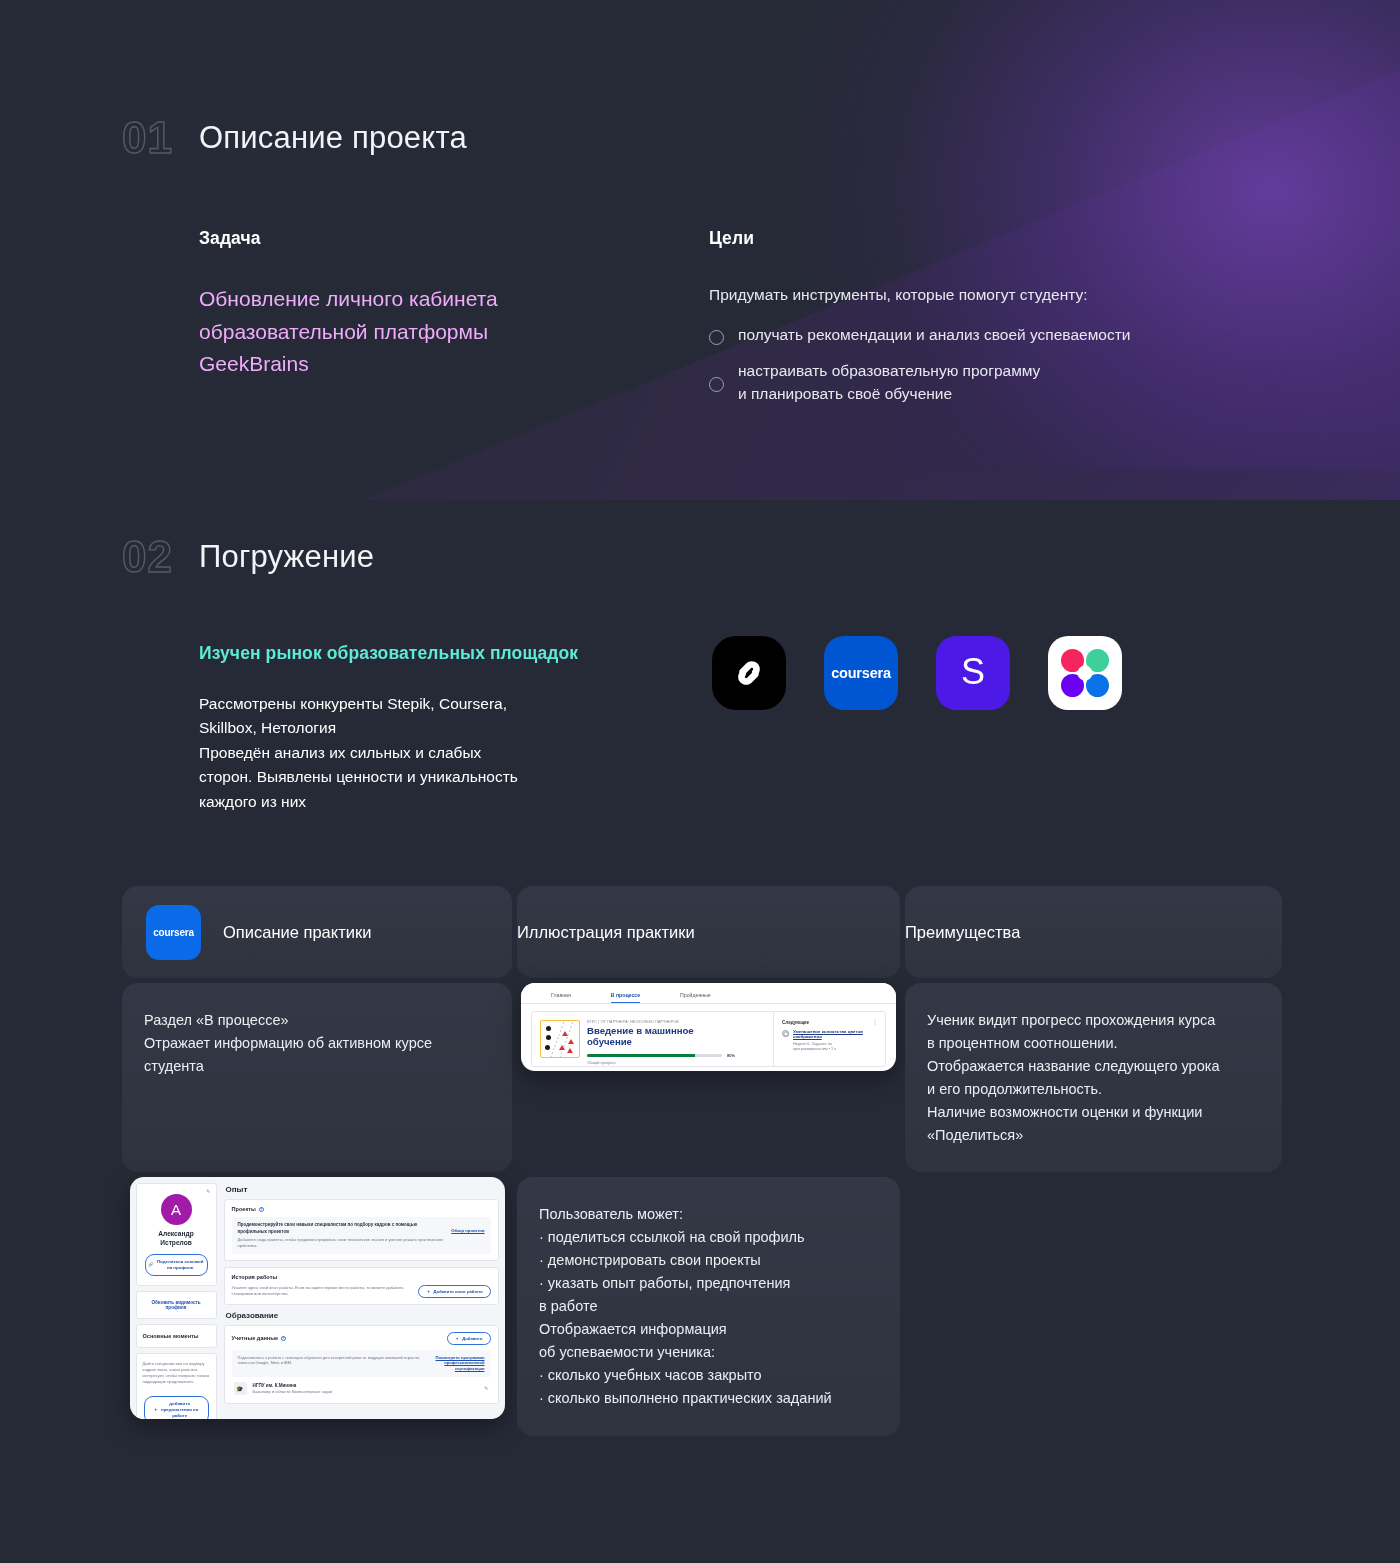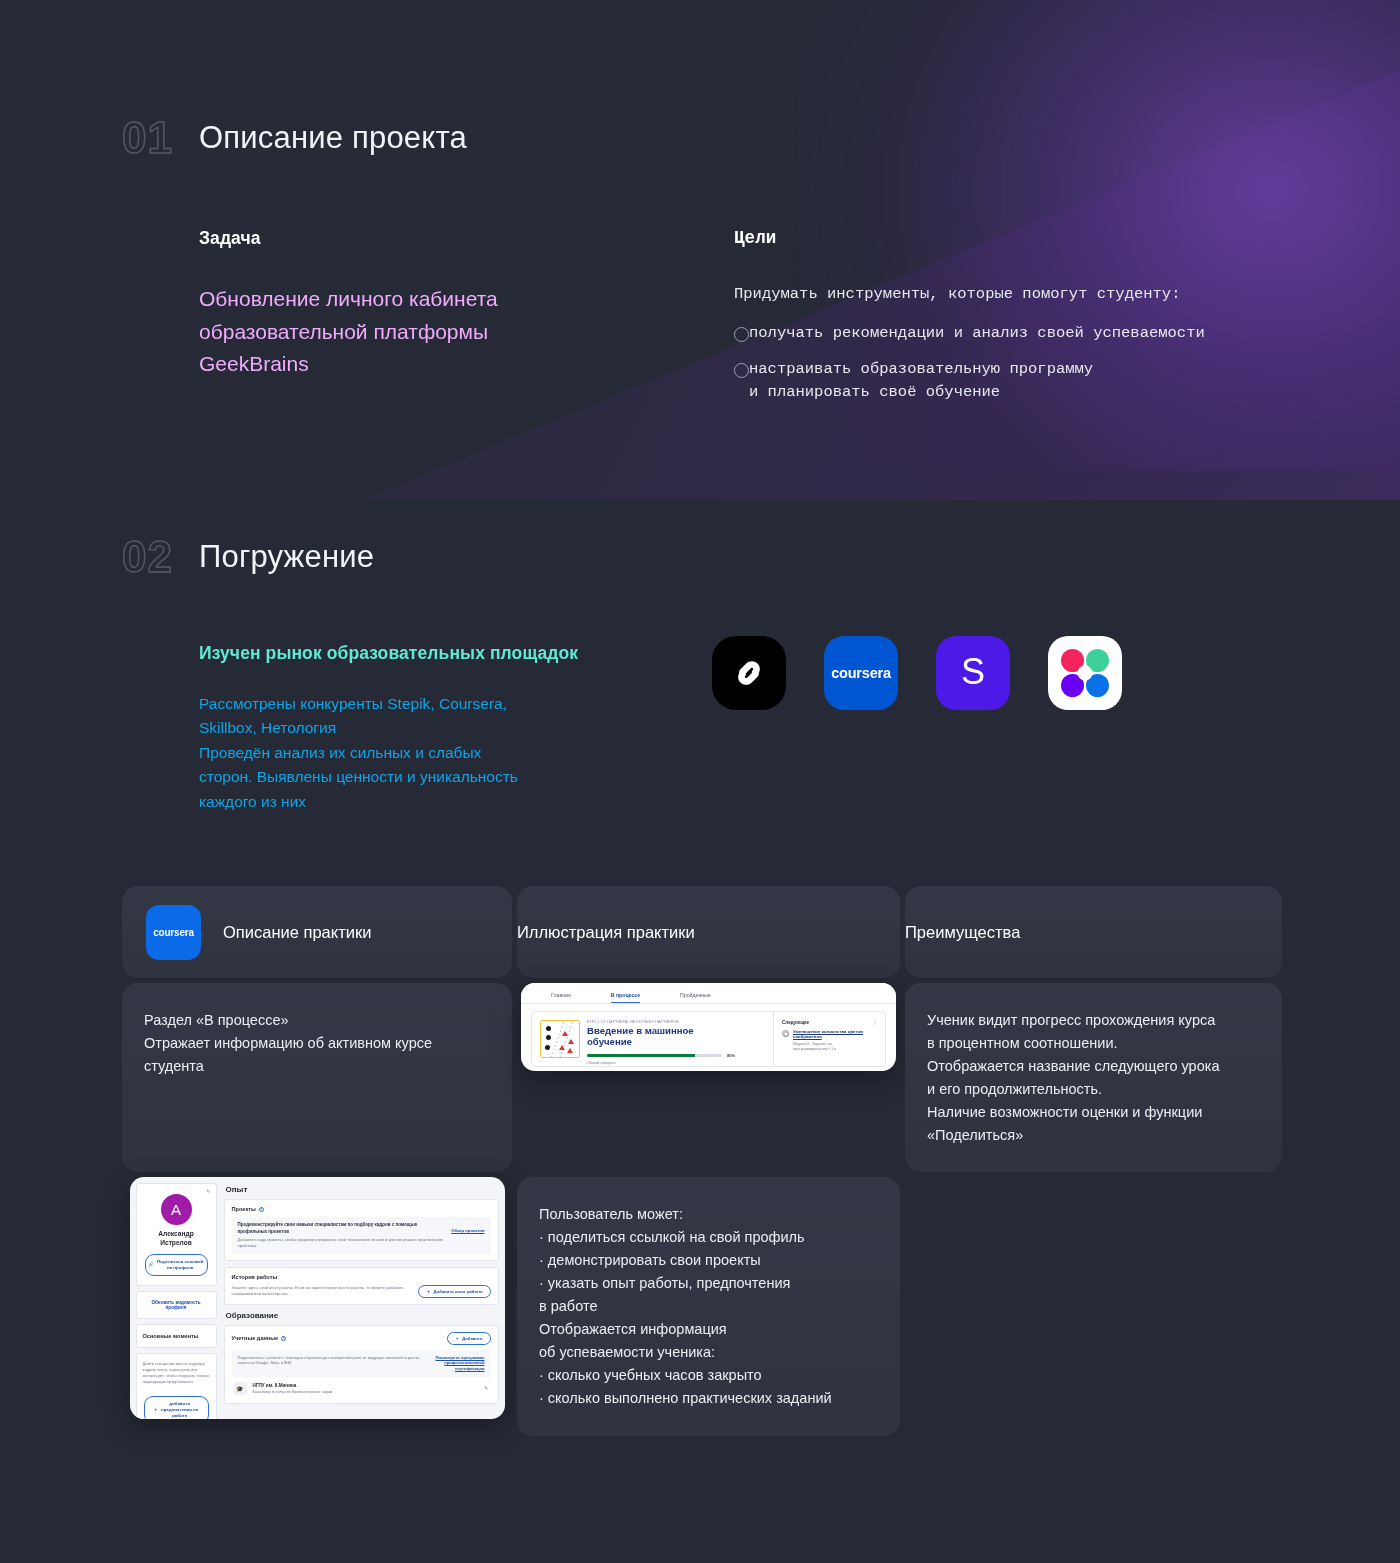--- a/index.html
+++ b/index.html
@@ -89,21 +89,21 @@
     font-weight: 400;
     color: #f2f3f7;
     letter-spacing: 0.2px;
   }
 
   #section-01 { position: absolute; left: 122px; top: 116px; }
   #section-02 { position: absolute; left: 122px; top: 535px; }
 
   
   .s1-col-left  { position: absolute; left: 199px; top: 228px; width: 430px; }
-  .s1-col-right { position: absolute; left: 734px; top: 228px; width: 560px; font-family: Liberation Mono, monospace; }
+  .s1-col-right { position: absolute; left: 709px; top: 228px; width: 560px; }
 
   .col-h {
     font-size: 17.5px;
     font-weight: 700;
     color: #ffffff;
     margin-bottom: 34px;
     letter-spacing: 0.1px;
   }
   .col-body {
     font-size: 21px;
@@ -115,21 +115,22 @@
 
   .goal-lead {
     font-size: 15.5px;
     line-height: 1.55;
     color: #e8e9ef;
     margin-bottom: 16px;
   }
   .goal-list { list-style: none; }
   .goal-item {
     display: flex;
-    align-items: flex-start;
+    align-items: center;
+    gap: 14px;
     margin-bottom: 12px;
   }
   .goal-bullet {
     flex: 0 0 auto;
     width: 15px; height: 15px;
     border: 1.5px solid #9aa0c0;
     border-radius: 50%;
     margin-top: 5px;
   }
   .goal-text {
@@ -144,21 +145,21 @@
   .s2-h {
     font-size: 17.5px;
     font-weight: 700;
     color: #5eead4;
     margin-bottom: 28px;
     letter-spacing: 0.1px;
   }
   .s2-body {
     font-size: 15.5px;
     line-height: 1.58;
-    color: #0ea5e9;
+    color: #ffffff;
     white-space: pre-line;
   }
 
   .logo-row {
     position: absolute;
     left: 712px; top: 636px;
     display: flex;
     gap: 38px;
     align-items: center;
   }

